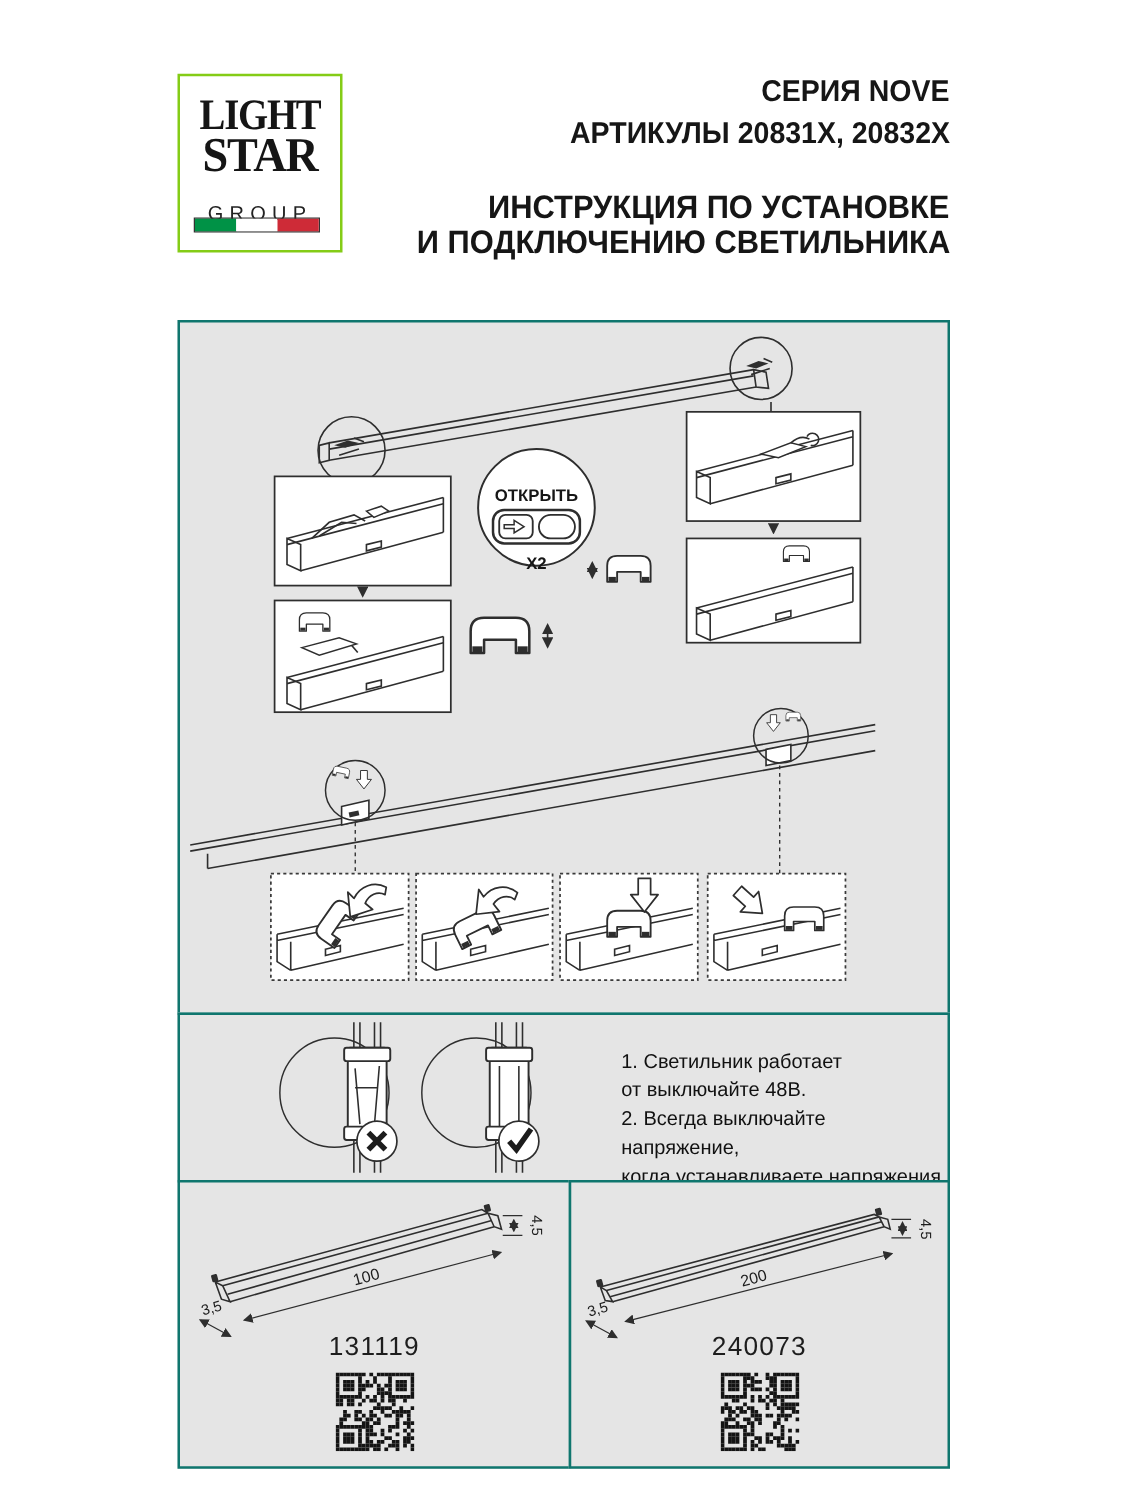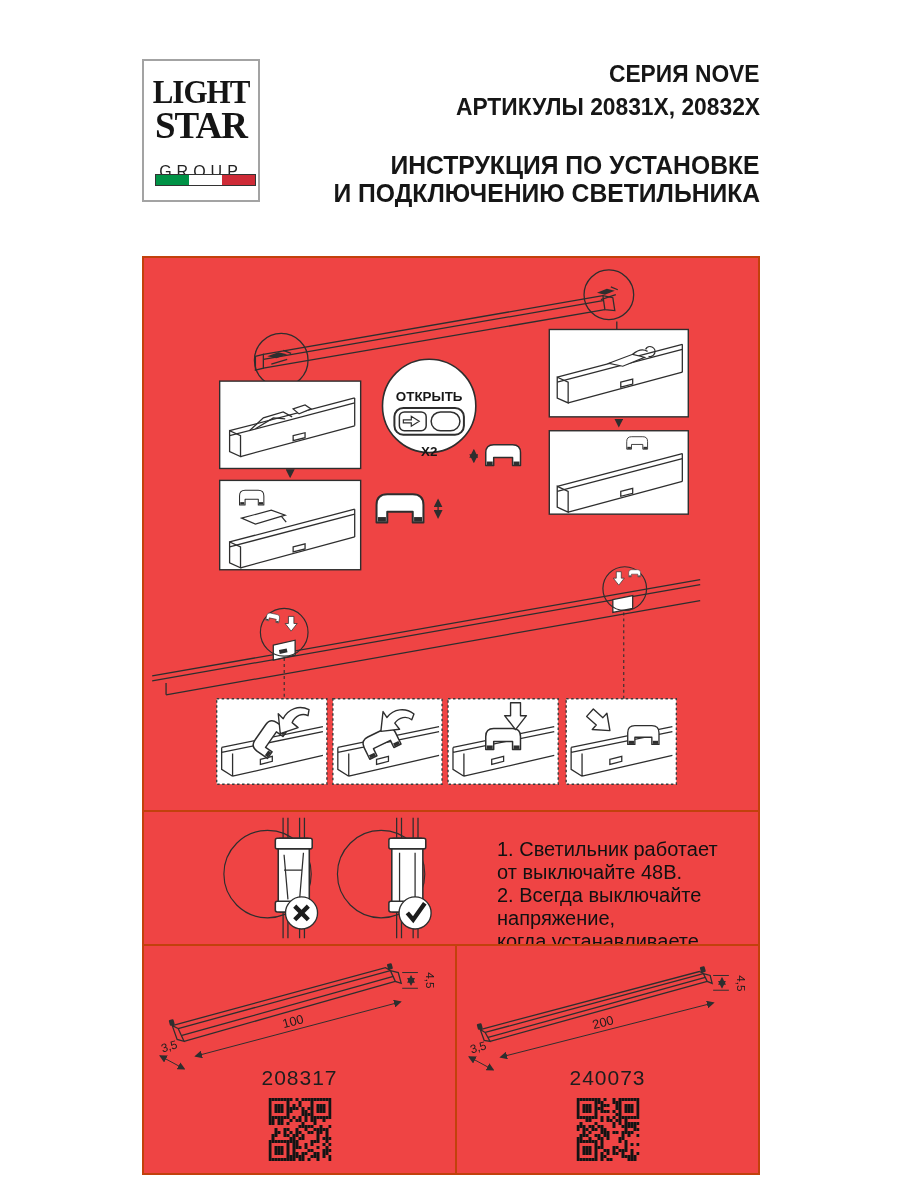--- a/index.html
+++ b/index.html
@@ -1,39 +1,39 @@
 <!DOCTYPE html>
 <html><head>
 <meta charset="utf-8">
 <style>
   html,body{margin:0;padding:0;background:#fff;}
   .page{position:relative;width:902px;height:1200px;background:#fff;overflow:hidden;
         font-family:"Liberation Sans",sans-serif;color:#1d1d1d;}
-  .panel{position:absolute;border:2px solid #c2410c;background:#ef4444;box-sizing:border-box;}
+  .panel{position:absolute;border:2px solid #0f766e;background:#e5e5e5;box-sizing:border-box;}
   .art{position:absolute;left:0;top:0;width:100%;height:100%;}
   
-  .logo-box{position:absolute;left:142px;top:59px;width:118px;height:143px;
-            border:2px solid #a3a3a3;box-sizing:border-box;text-align:center;}
+  .logo-box{position:absolute;left:142px;top:59px;width:132px;height:143px;
+            border:2px solid #84cc16;box-sizing:border-box;text-align:center;}
   .logo-l1{margin-top:16px;font-family:"Liberation Serif",serif;font-weight:bold;
            font-size:31px;line-height:30px;letter-spacing:-1px;transform:scaleY(1.12);color:#151515;}
   .logo-l2{font-family:"Liberation Serif",serif;font-weight:bold;font-size:37px;
            line-height:36px;letter-spacing:-1px;transform:scaleY(1.05);color:#151515;}
   .logo-l3{font-size:16px;letter-spacing:5px;margin-top:20px;color:#222;}
   .flag{position:absolute;left:11px;bottom:14px;width:99px;height:10px;
         border:1px solid #333;display:flex;}
   .flag div{flex:1;height:100%;}
   
   .hline{position:absolute;right:142px;white-space:nowrap;font-weight:bold;
          color:#161616;transform:scaleX(0.95);transform-origin:right;}
   .h-series{top:60px;font-size:24px;}
   .h-articles{top:93px;font-size:24px;}
   .h-title1{top:150px;font-size:26px;}
   .h-title2{top:178px;font-size:26px;}
   
-  .notes{position:absolute;left:353px;top:26px;font-size:20px;line-height:23px;color:#111;}
+  .notes{position:absolute;left:353px;top:26px;font-size:16px;line-height:23px;color:#111;}
   
   .article-no{position:absolute;left:0;width:100%;top:120px;text-align:center;
               font-size:21px;letter-spacing:1px;color:#1d1d1d;}
   .qr{position:absolute;left:50%;transform:translateX(-50%);top:152px;width:63px;height:63px;}
   svg text{font-family:"Liberation Sans",sans-serif;fill:#1d1d1d;}
   .t-bold{font-weight:bold;fill:#161616;}
   .ln{stroke:#2e2e2e;fill:none;stroke-width:1.3;}
   .dim{stroke:#2e2e2e;fill:none;stroke-width:1;}
   .dash{stroke:#2e2e2e;fill:none;stroke-width:1.1;stroke-dasharray:3 3;}
   .dbox{fill:#fff;stroke:#2e2e2e;stroke-width:1.4;}
@@ -265,21 +265,21 @@
       <g>
         <path class="dim" d="M16 112 L40 125" marker-start="url(#ah2)" marker-end="url(#ah2)"></path>
         <text transform="translate(26,106) rotate(-16)" font-size="12" text-anchor="middle">3,5</text>
       </g>
       <defs>
         <marker id="ah2" viewBox="0 0 10 10" refX="8" refY="5" markerWidth="8" markerHeight="8" orient="auto-start-reverse">
           <path d="M0 0 L10 5 L0 10 Z" fill="#2e2e2e"></path>
         </marker>
       </defs>
     </svg>
-    <div class="article-no">208317</div>
+    <div class="article-no">131119</div>
     <div class="qr"><svg xmlns="http://www.w3.org/2000/svg" width="63" height="63" viewBox="0 0 63 63">
           <rect x="0" y="0" width="3" height="3" fill="#141414"></rect>
           <rect x="3" y="0" width="3" height="3" fill="#141414"></rect>
           <rect x="6" y="0" width="3" height="3" fill="#141414"></rect>
           <rect x="9" y="0" width="3" height="3" fill="#141414"></rect>
           <rect x="12" y="0" width="3" height="3" fill="#141414"></rect>
           <rect x="15" y="0" width="3" height="3" fill="#141414"></rect>
           <rect x="18" y="0" width="3" height="3" fill="#141414"></rect>
           <rect x="21" y="0" width="3" height="3" fill="#141414"></rect>
           <rect x="27" y="0" width="3" height="3" fill="#141414"></rect>

